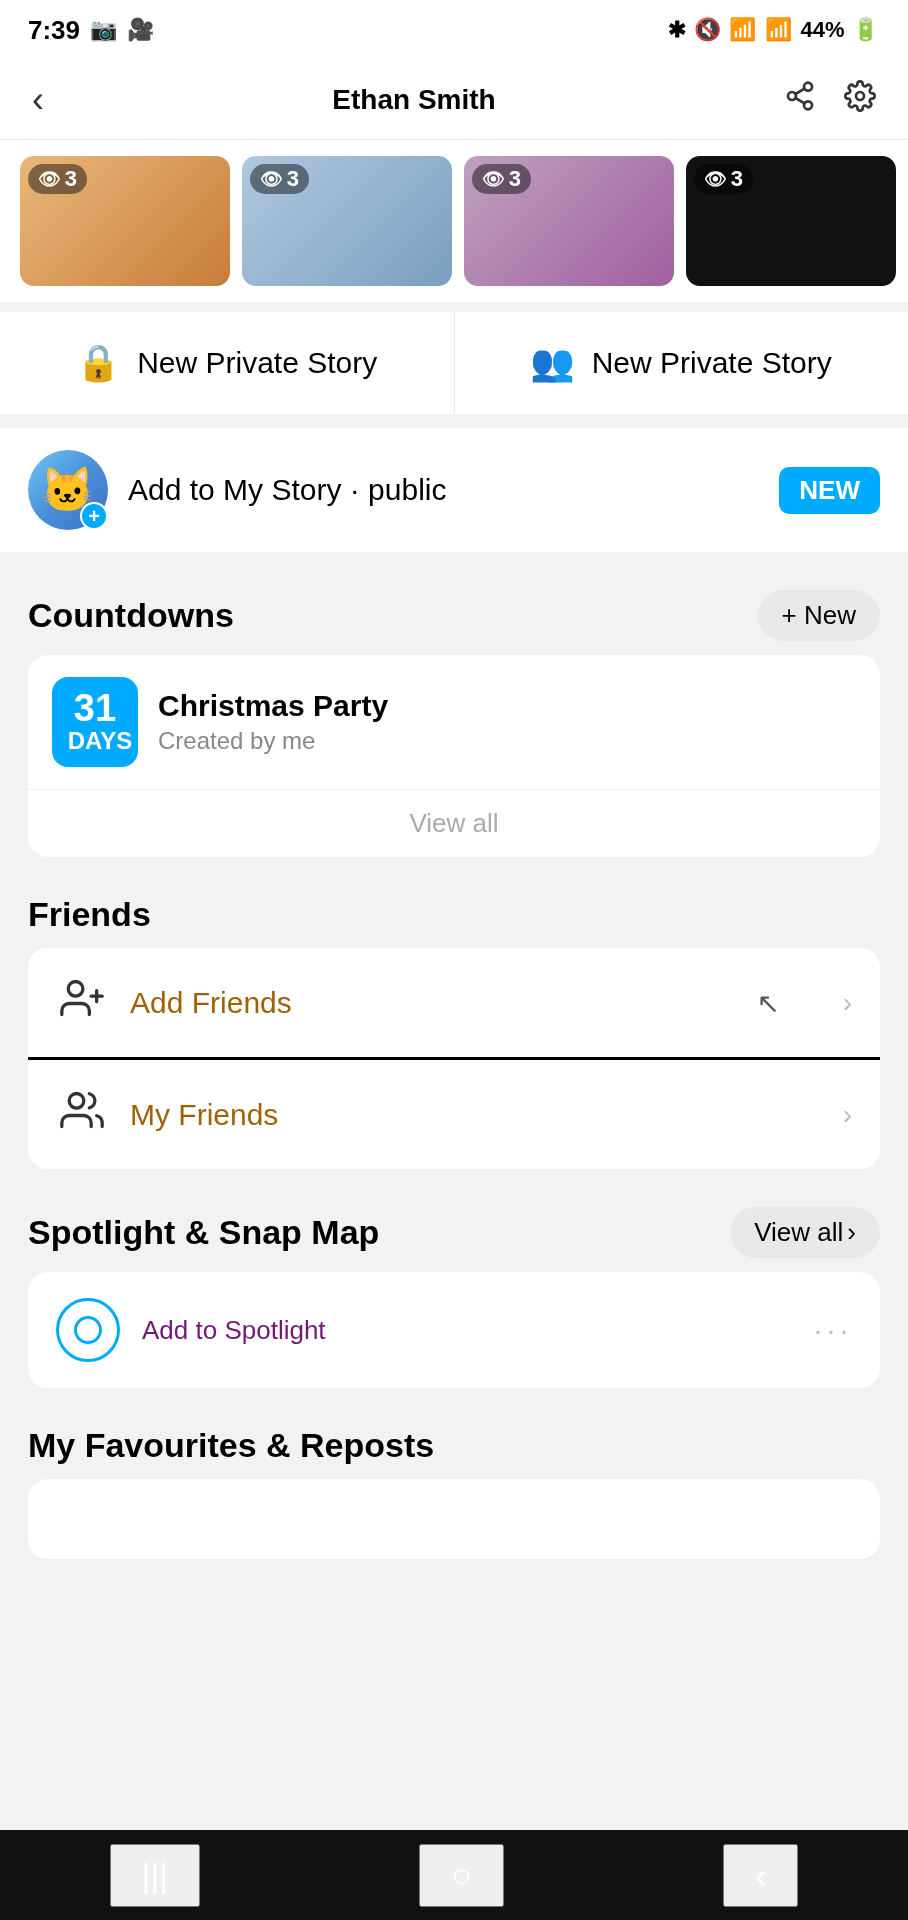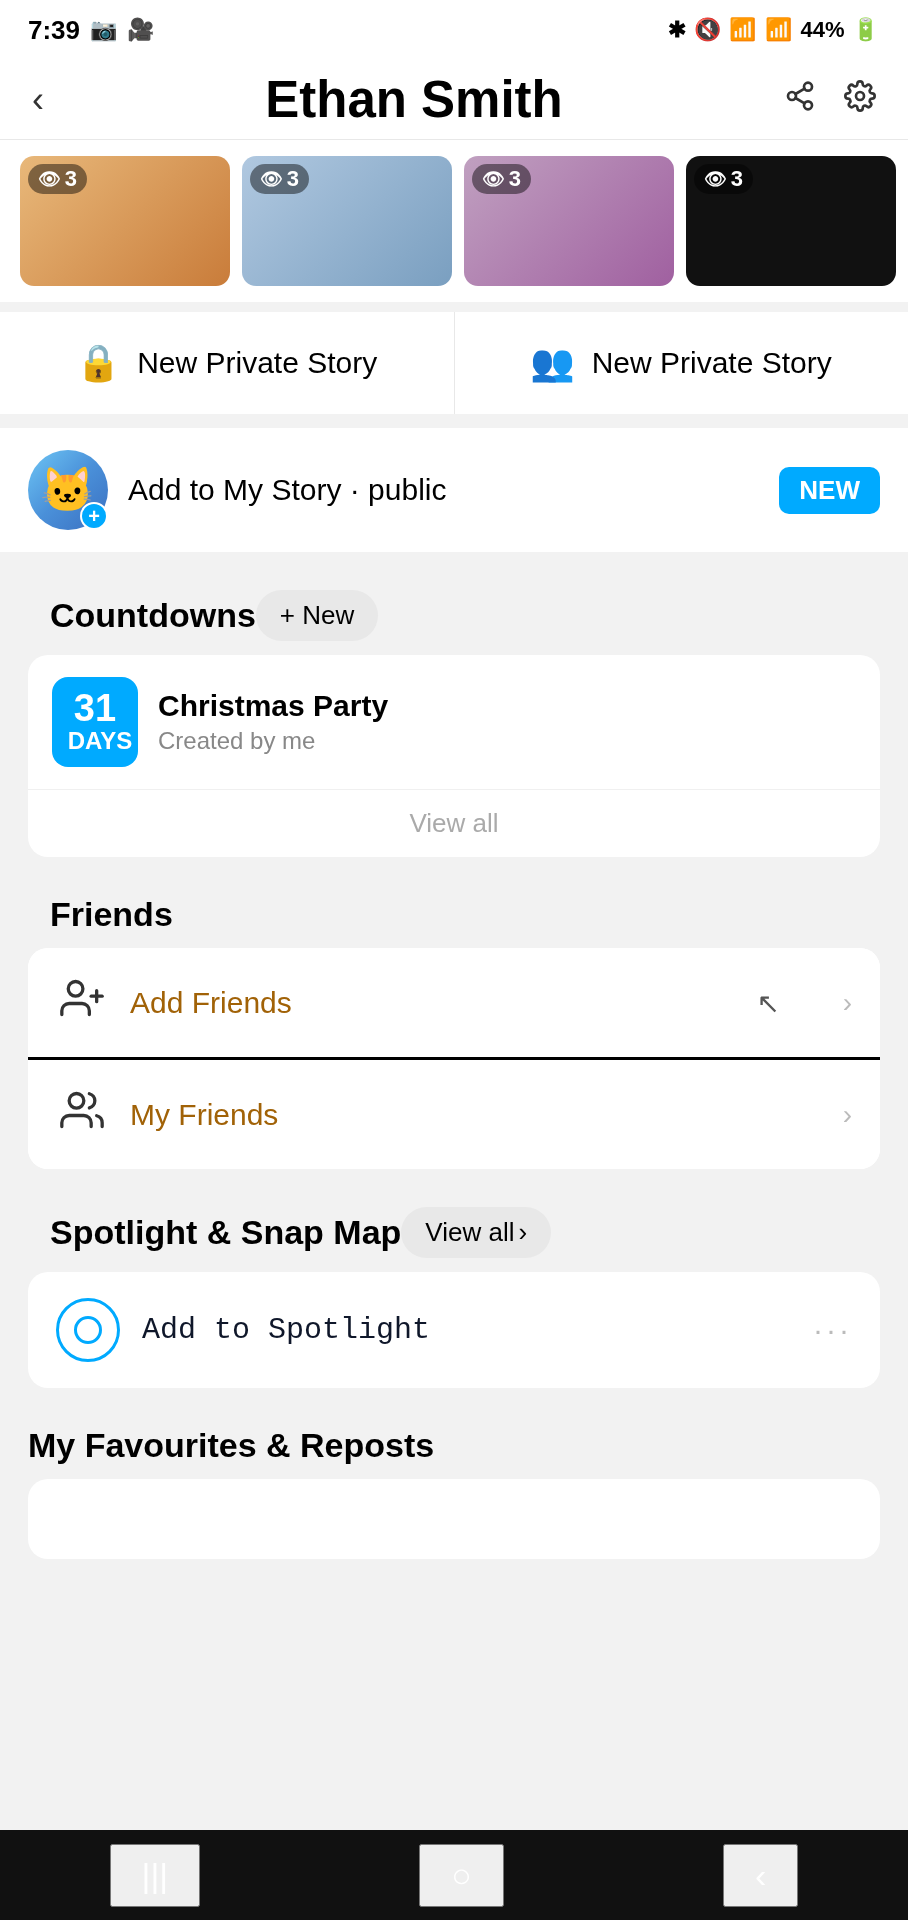--- a/index.html
+++ b/index.html
@@ -30,21 +30,21 @@
     .nav-bar {
       background: #fff;
       height: 80px;
       display: flex;
       align-items: center;
       justify-content: space-between;
       padding: 0 32px;
       border-bottom: 1px solid #e8e8e8;
     }
     .nav-title {
-      font-size: 51px;
+      font-size: 28px;
       font-weight: 700;
       color: #000;
     }
     .nav-icons { display: flex; gap: 28px; align-items: center; }
     .nav-icon { font-size: 32px; color: #333; cursor: pointer; }
 
     
     .stories-row {
       background: #fff;
       display: flex;
@@ -171,23 +171,22 @@
 
     
     .section {
       margin-top: 18px;
       background: #f2f2f2;
       padding: 0 28px;
     }
     .section-header {
       display: flex;
       align-items: center;
-      justify-content: flex-start;
+      justify-content: space-between;
       padding: 20px 0 14px 0;
-      margin-left: 22px;
     }
     .section-title {
       font-size: 34px;
       font-weight: 700;
       color: #000;
     }
     .section-action {
       background: #e8e8e8;
       border: none;
       border-radius: 30px;
@@ -315,24 +314,23 @@
       flex-shrink: 0;
     }
     .spotlight-inner {
       width: 28px;
       height: 28px;
       border-radius: 50%;
       border: 3px solid #00aaff;
     }
     .spotlight-text {
       flex: 1;
-      font-size: 30px;
+      font-size: 26px;
       font-weight: 400;
-      color: #0f172a;
-      font-family: Liberation Mono, monospace;
+      color: #701a75;
     }
     .three-dots {
       font-size: 30px;
       color: #bbb;
       letter-spacing: 3px;
     }
 
     
     .favourites-section {
       margin-top: 18px;

